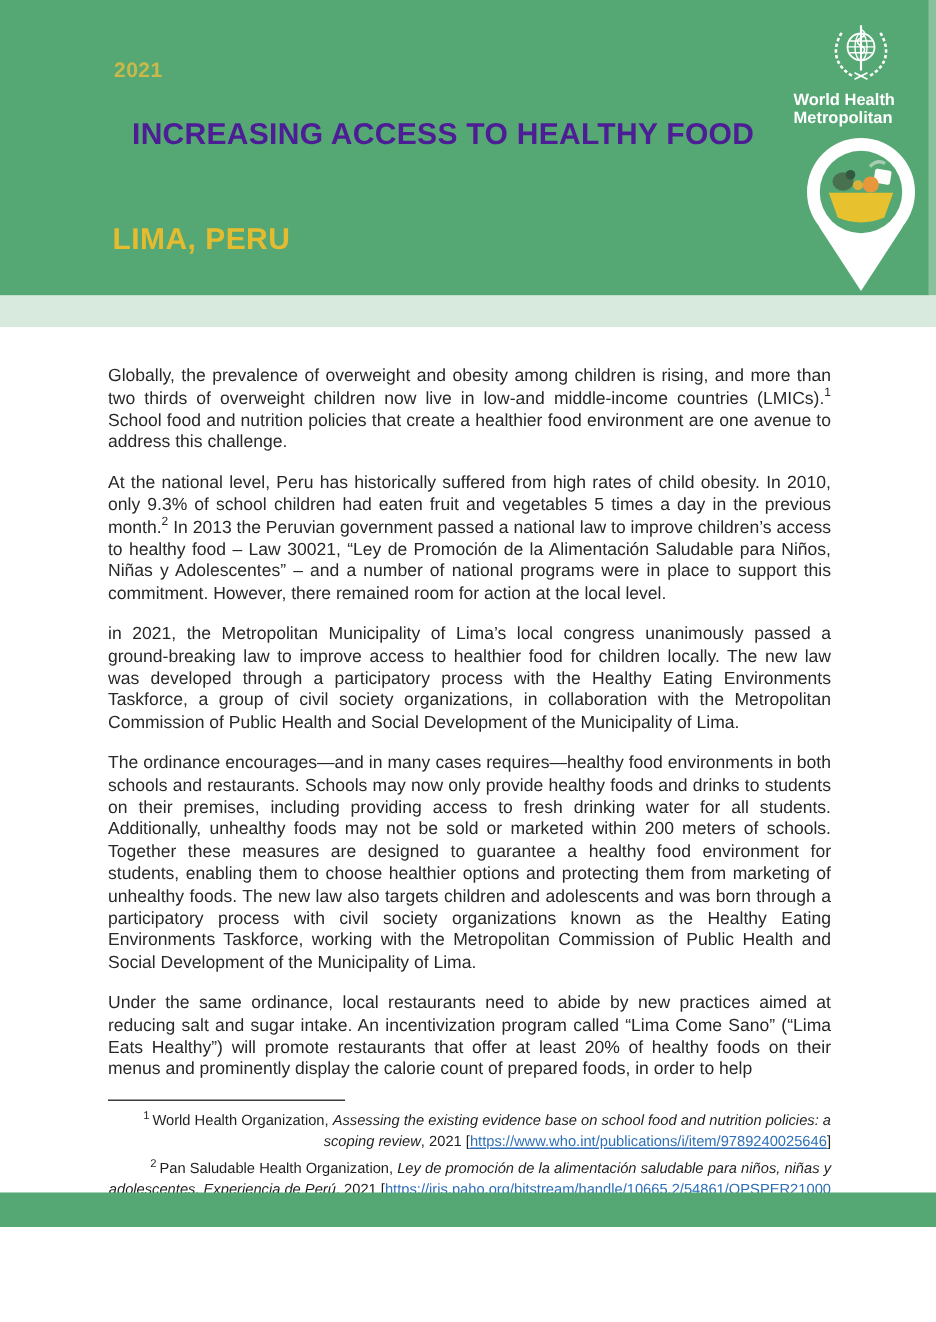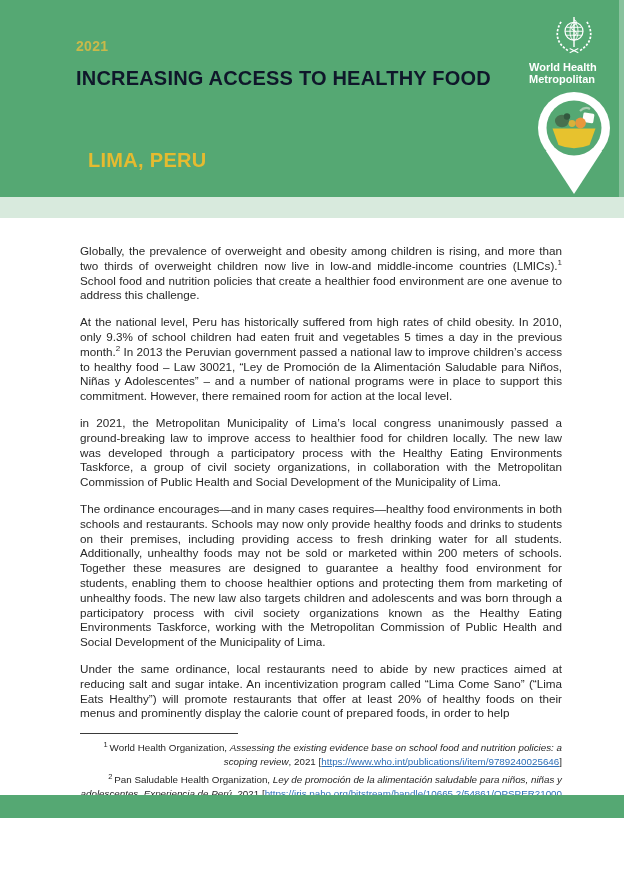--- a/index.html
+++ b/index.html
@@ -20,34 +20,34 @@
   
   .header-band{position:absolute;top:0;left:0;width:100%;height:197px;background:var(--header-green);}
   .edge-strip{position:absolute;top:0;right:0;width:5px;height:218px;background:rgba(255,255,255,.30);}
   .light-band{position:absolute;top:197px;left:0;width:100%;height:21px;background:var(--light-band-green);}
   .footer-band{position:absolute;left:0;bottom:0;width:100%;height:23px;background:var(--footer-green);}
   .year{
     position:absolute;top:38px;left:76px;font-size:14px;font-weight:bold;color:var(--year-yellow);
     letter-spacing:.3px;
   }
   .title{
-    position:absolute;top:64px;left:76px;margin:0;font-size:20px;font-weight:bold;color:#0f172a;
+    position:absolute;top:64px;left:76px;margin:12px;font-size:20px;font-weight:bold;color:#4c1d95;
     line-height:1.42;letter-spacing:.2px;
   }
   .location{
-    position:absolute;top:149px;left:88px;font-size:20px;font-weight:bold;color:var(--location-yellow);
+    position:absolute;top:149px;left:75px;font-size:20px;font-weight:bold;color:var(--location-yellow);
     letter-spacing:.3px;
   }
   .who-logo{position:absolute;top:14px;left:529px;width:90px;text-align:left;color:#fff;}
   .who-emblem{display:block;margin:0 auto;}
   .who-text{font-size:11px;font-weight:bold;line-height:1.12;margin-top:1px;}
   .pin-icon{position:absolute;top:90px;left:537px;}
   
   .article{
-    position:absolute;top:244px;left:80px;width:482px;color:var(--body-text);
+    position:absolute;top:244px;left:72px;width:482px;color:var(--body-text);
     font-size:11.7px;line-height:14.8px;text-align:justify;
   }
   .article p{margin:0 0 12px 0;}
   .article sup{font-size:8px;line-height:0;vertical-align:super;}
   .fn-sep{width:158px;border:0;border-top:1.4px solid #3a3a3a;margin:8px 0 7px 0;}
   .footnote{
     font-size:9.8px;line-height:1.42;text-align:right;color:#1f1f1f;margin-bottom:4px;
   }
   .footnote .fn-marker{font-size:7.5px;vertical-align:super;line-height:0;margin-right:2px;}
   .footnote i{font-style:italic;}

